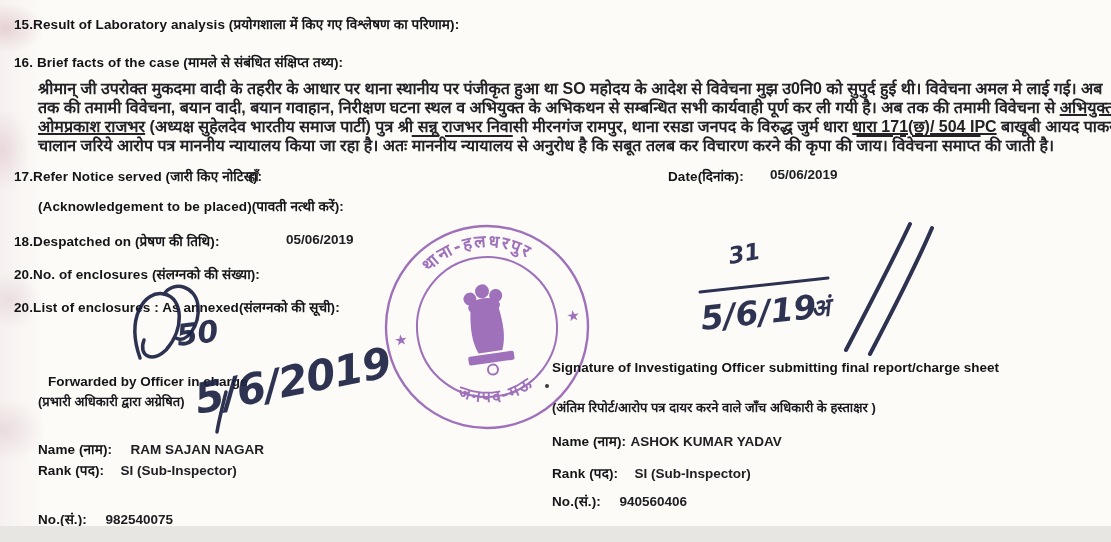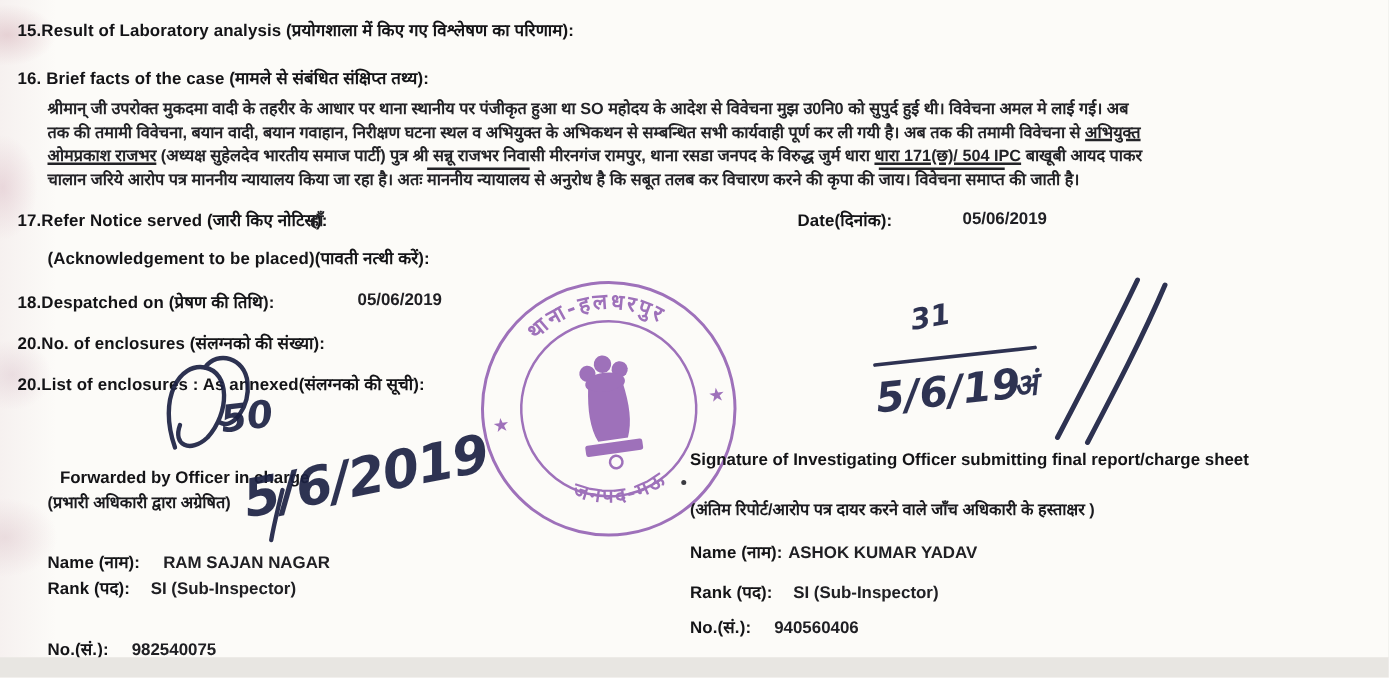--- a/index.html
+++ b/index.html
@@ -14,21 +14,21 @@
       radial-gradient(55px 35px at 6px 28px, rgba(205,160,170,.40), transparent 70%),
       radial-gradient(40px 60px at 2px 150px, rgba(205,160,175,.32), transparent 70%),
       radial-gradient(45px 40px at 10px 300px, rgba(200,165,180,.28), transparent 70%),
       radial-gradient(60px 45px at 4px 430px, rgba(205,170,180,.30), transparent 70%),
       linear-gradient(90deg, rgba(225,205,210,.22), rgba(225,205,210,0) 45px),
       #fcfbf8;
   }
   .abs{position:absolute;white-space:nowrap;}
   .lbl{font-weight:bold;font-size:13.5px;letter-spacing:.1px;color:#141417;}
   .val{font-weight:600;font-size:13.5px;color:#202024;}
-  .facts-line{position:absolute;left:38px;white-space:nowrap;font-size:13px;font-weight:600;color:#232327;}
+  .facts-line{position:absolute;left:38px;white-space:nowrap;font-size:16px;font-weight:600;color:#232327;}
   .u{text-decoration:underline;text-decoration-thickness:1.5px;}
   .o{text-decoration:overline;text-decoration-thickness:1.5px;}
   .block-title{font-weight:bold;font-size:13.5px;color:#141417;}
   .block-sub{font-weight:bold;font-size:13px;color:#1a1a1e;}
   .wrap{white-space:normal;line-height:17px;}
   .scan-dot{position:absolute;width:4px;height:4px;border-radius:50%;background:#3a3a40;}
   svg text{font-family:"DejaVu Sans",sans-serif;}
 </style>
 </head>
 <body>
@@ -40,21 +40,21 @@
 
   <div>
     <div class="facts-line" style="top:77px;"><span>श्रीमान् जी उपरोक्त मुकदमा वादी के तहरीर के आधार पर थाना स्थानीय पर पंजीकृत हुआ था SO महोदय के आदेश से विवेचना मुझ उ0नि0 को सुपुर्द हुई थी। विवेचना अमल मे लाई गई।  अब</span></div>
     <div class="facts-line" style="top:96px;"><span>तक की तमामी विवेचना, बयान वादी, बयान गवाहान, निरीक्षण घटना स्थल व अभियुक्त के अभिकथन से सम्बन्धित सभी कार्यवाही पूर्ण कर ली गयी है। अब तक की तमामी विवेचना से </span><span class="u">अभियुक्त</span></div>
     <div class="facts-line" style="top:115px;"><span class="u">ओमप्रकाश राजभर</span><span> (अध्यक्ष सुहेलदेव भारतीय समाज पार्टी) पुत्र श्री सन्नू राजभर निवासी मीरनगंज रामपुर, थाना रसडा जनपद के विरुद्ध जुर्म धारा </span><span class="u">धारा 171(छ)/ 504 IPC</span><span> बाखूबी आयद पाकर</span></div>
     <div class="facts-line" style="top:134px;"><span>चालान जरिये आरोप पत्र माननीय न्यायालय किया जा रहा है। अतः </span><span class="o">माननीय न्यायालय</span><span> से अनुरोध है कि सबूत तलब कर विचारण करने की कृपा की </span><span class="o">जाय। विवेचना समाप्त</span><span> की जाती है।</span></div>
   </div>
 
   <div class="abs lbl" style="left:14px;top:167px;">17.Refer Notice served (जारी किए नोटिस):</div>
   <div class="abs val" style="left:248px;top:167px;">हाँ</div>
-  <div class="abs lbl" style="left:638px;top:167px;text-align:center;">Date(दिनांक):</div>
+  <div class="abs lbl" style="left:668px;top:167px;text-align:center;">Date(दिनांक):</div>
   <div class="abs val" style="left:770px;top:167px;">05/06/2019</div>
 
   <div class="abs lbl" style="left:38px;top:197px;">(Acknowledgement to be placed)(पावती नत्थी करें):</div>
 
   <div class="abs lbl" style="left:14px;top:232px;">18.Despatched on (प्रेषण की तिथि):</div>
   <div class="abs val" style="left:286px;top:232px;">05/06/2019</div>
 
   <div class="abs lbl" style="left:14px;top:265px;">20.No. of  enclosures (संलग्नको की संख्या):</div>
   <div class="abs lbl" style="left:14px;top:298px;">20.List of enclosures : As annexed(संलग्नको की सूची):</div>
 

